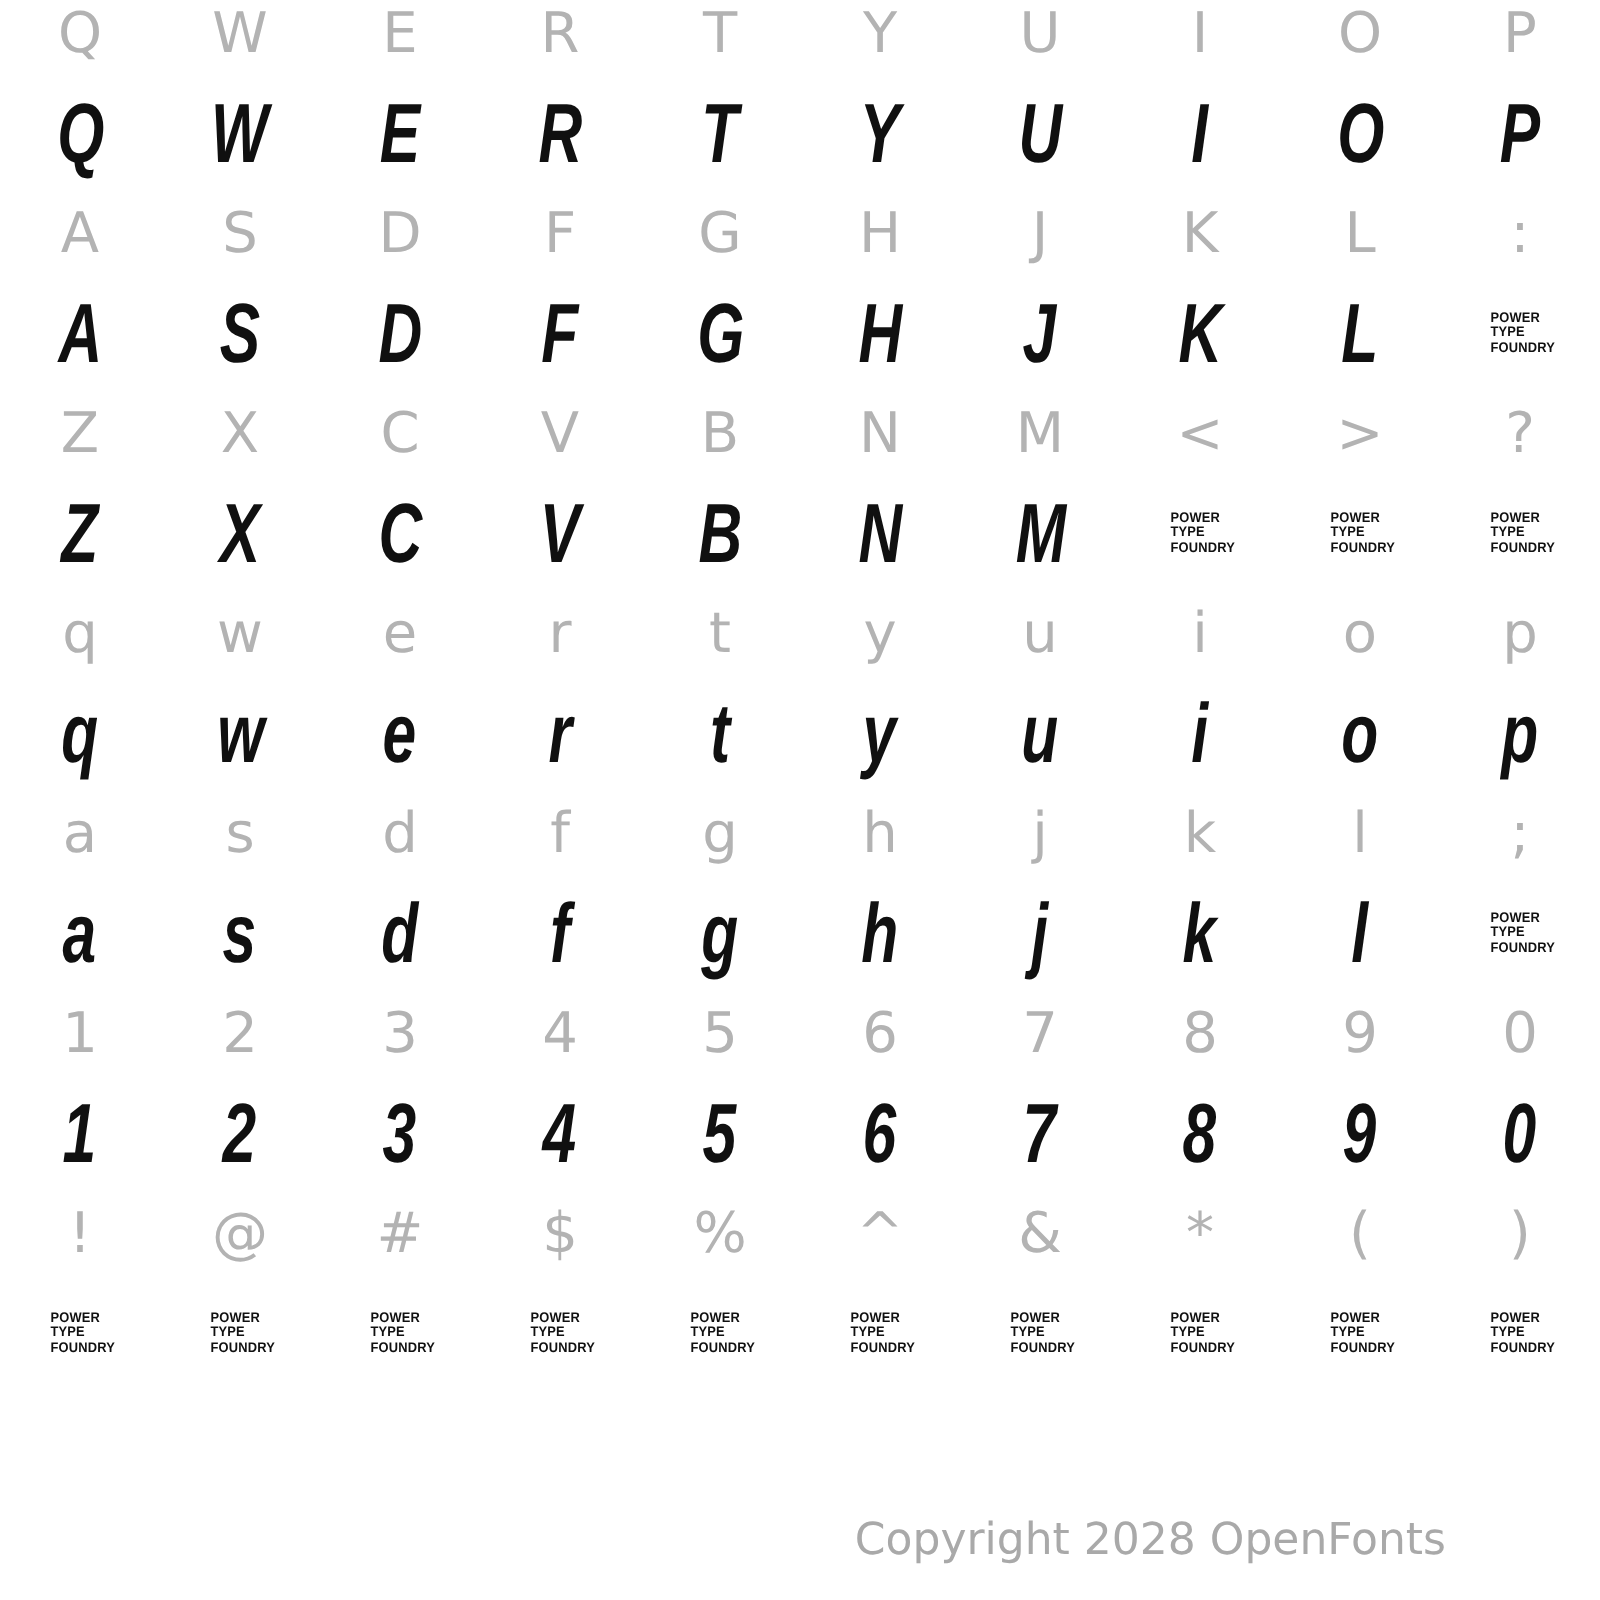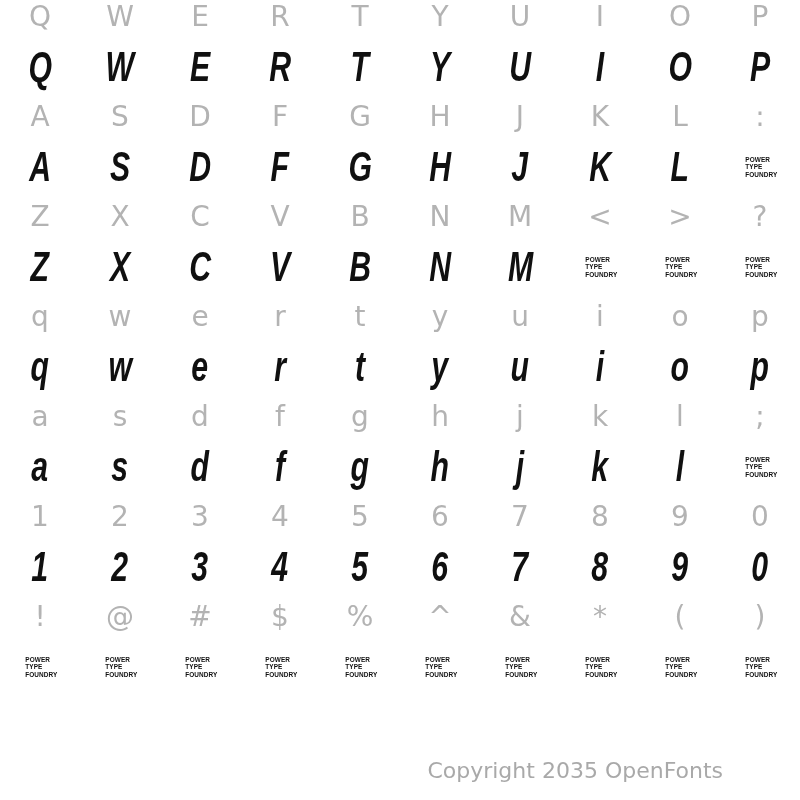--- a/index.html
+++ b/index.html
@@ -554,14 +554,14 @@
         </div>
       </div>
       <div class="cell glyph">
         <div class="ptf">
           <div>POWER</div>
           <div>TYPE</div>
           <div>FOUNDRY</div>
         </div>
       </div>
     </div>
-  <div class="copyright">Copyright 2035 OpenFonts</div>
+  <div class="copyright">Copyright 2028 OpenFonts</div>
 </div>
 
 </body></html>

